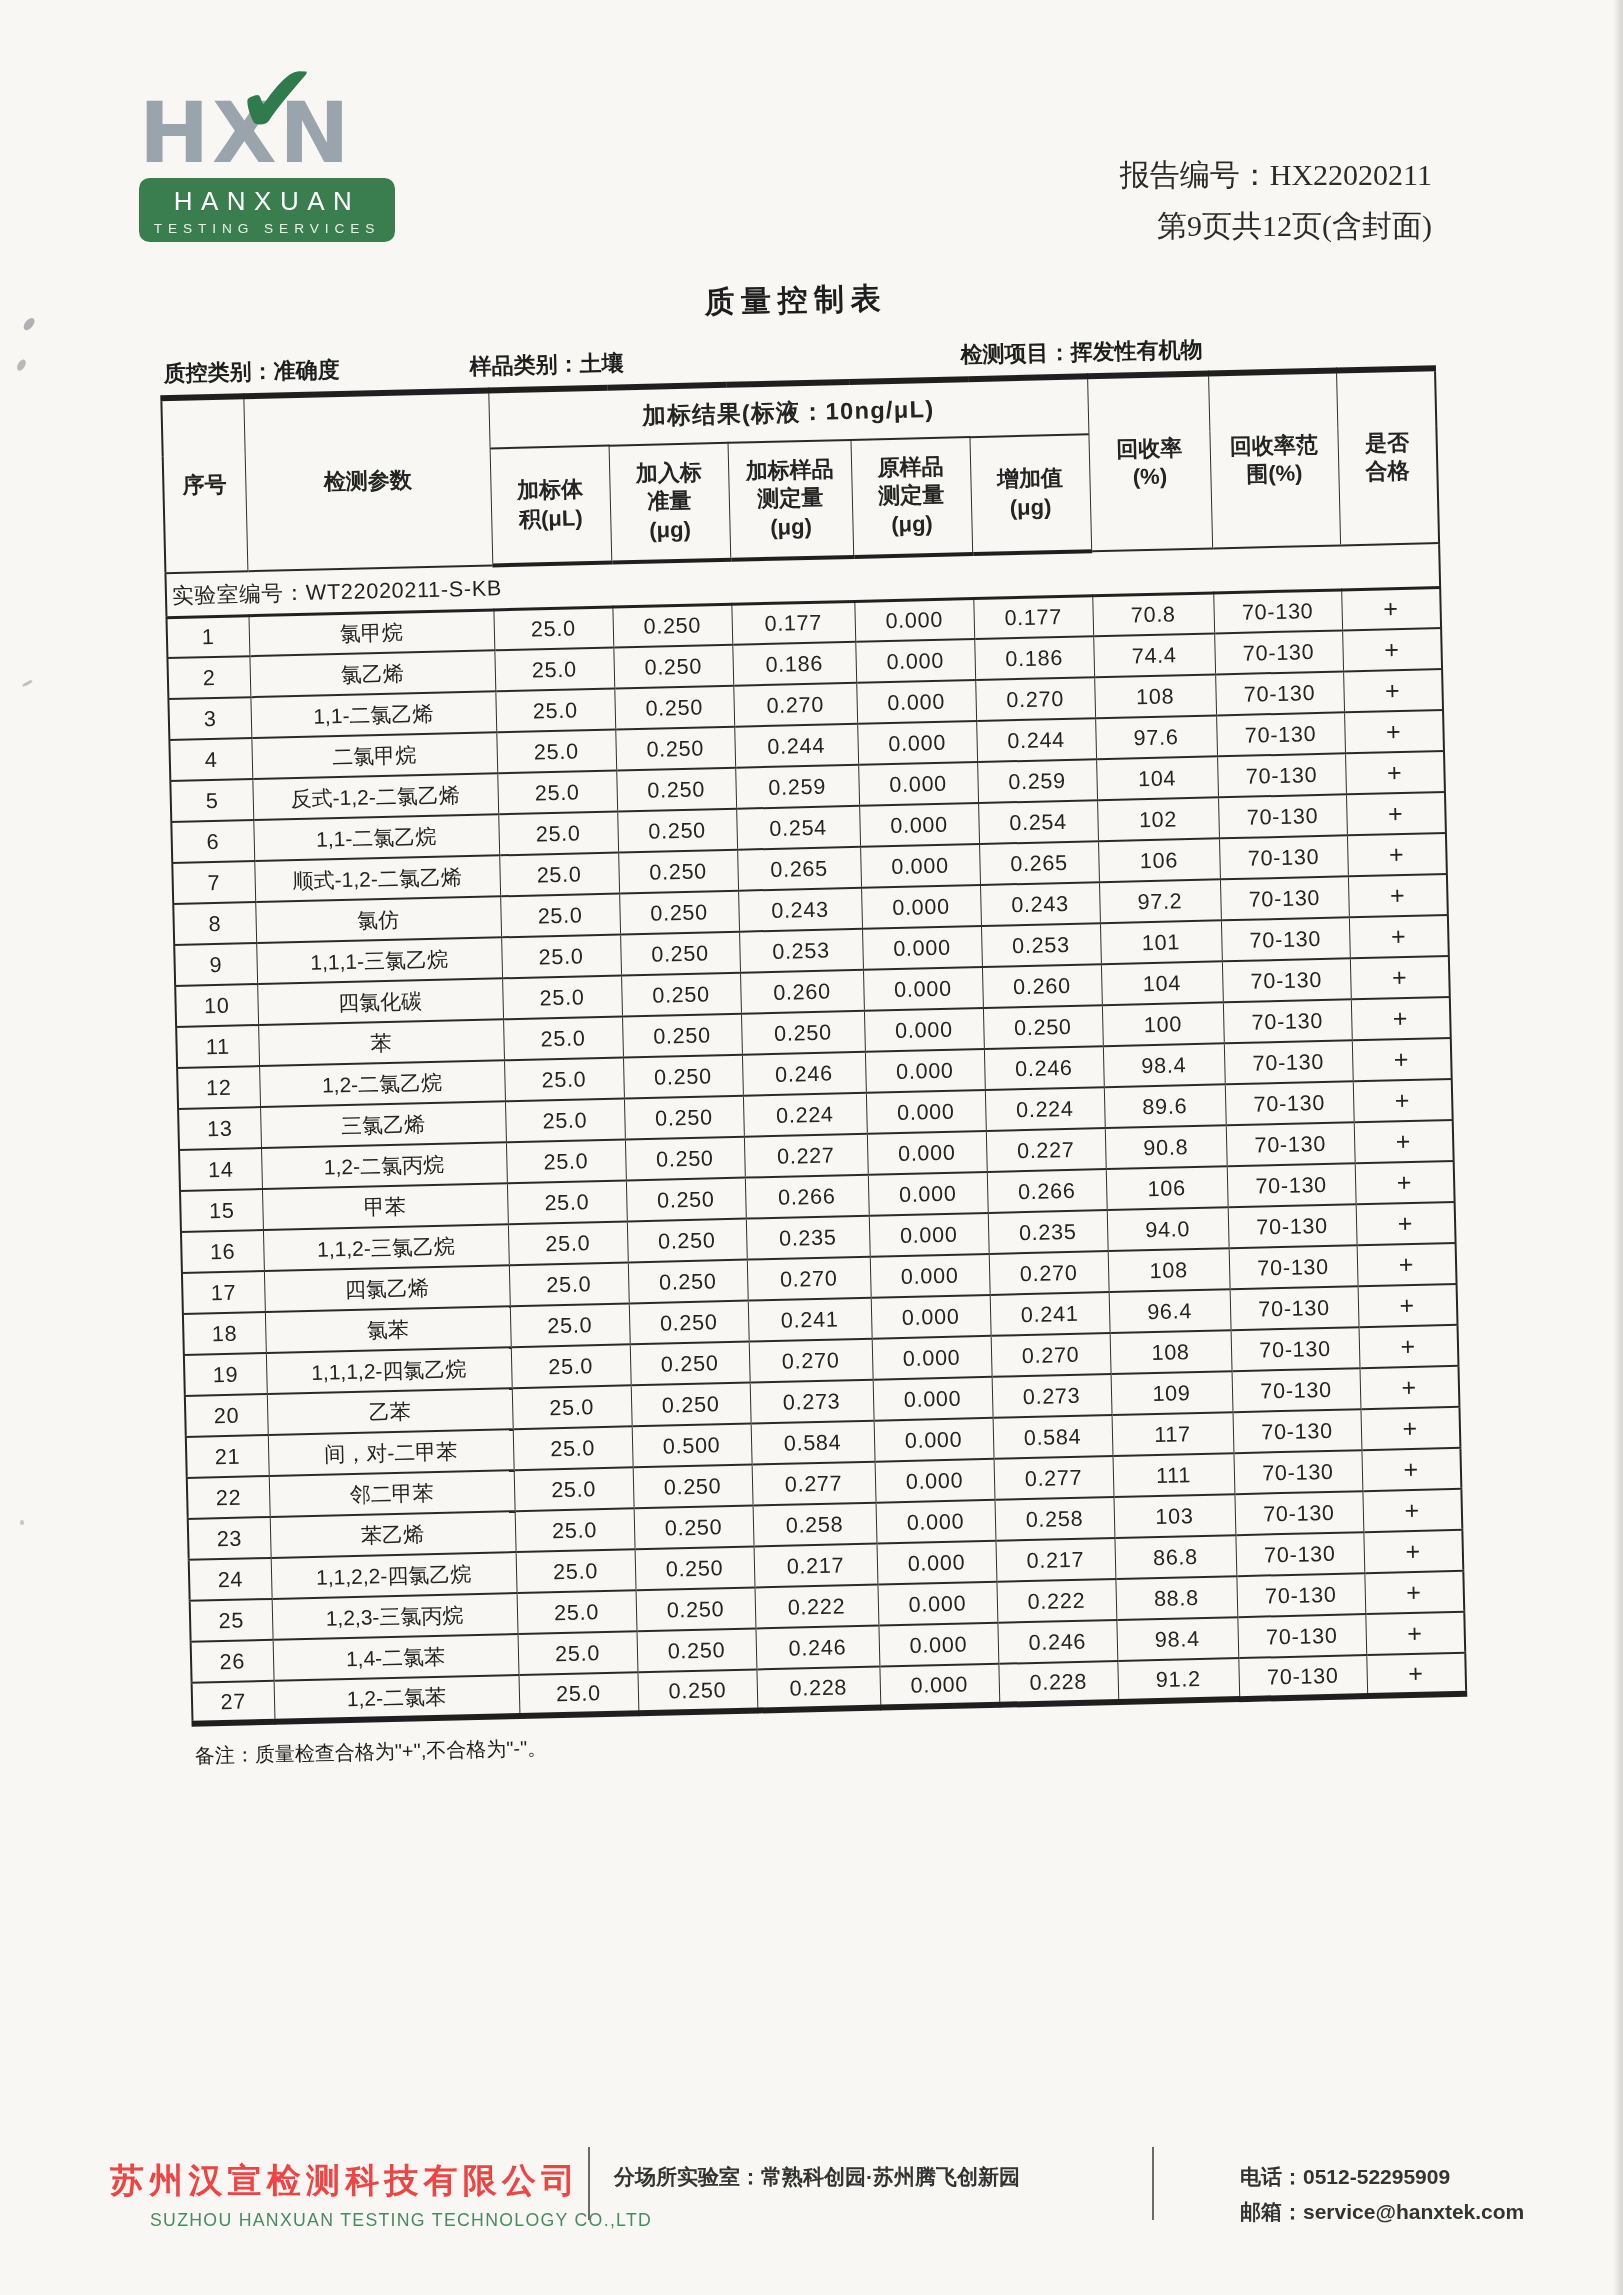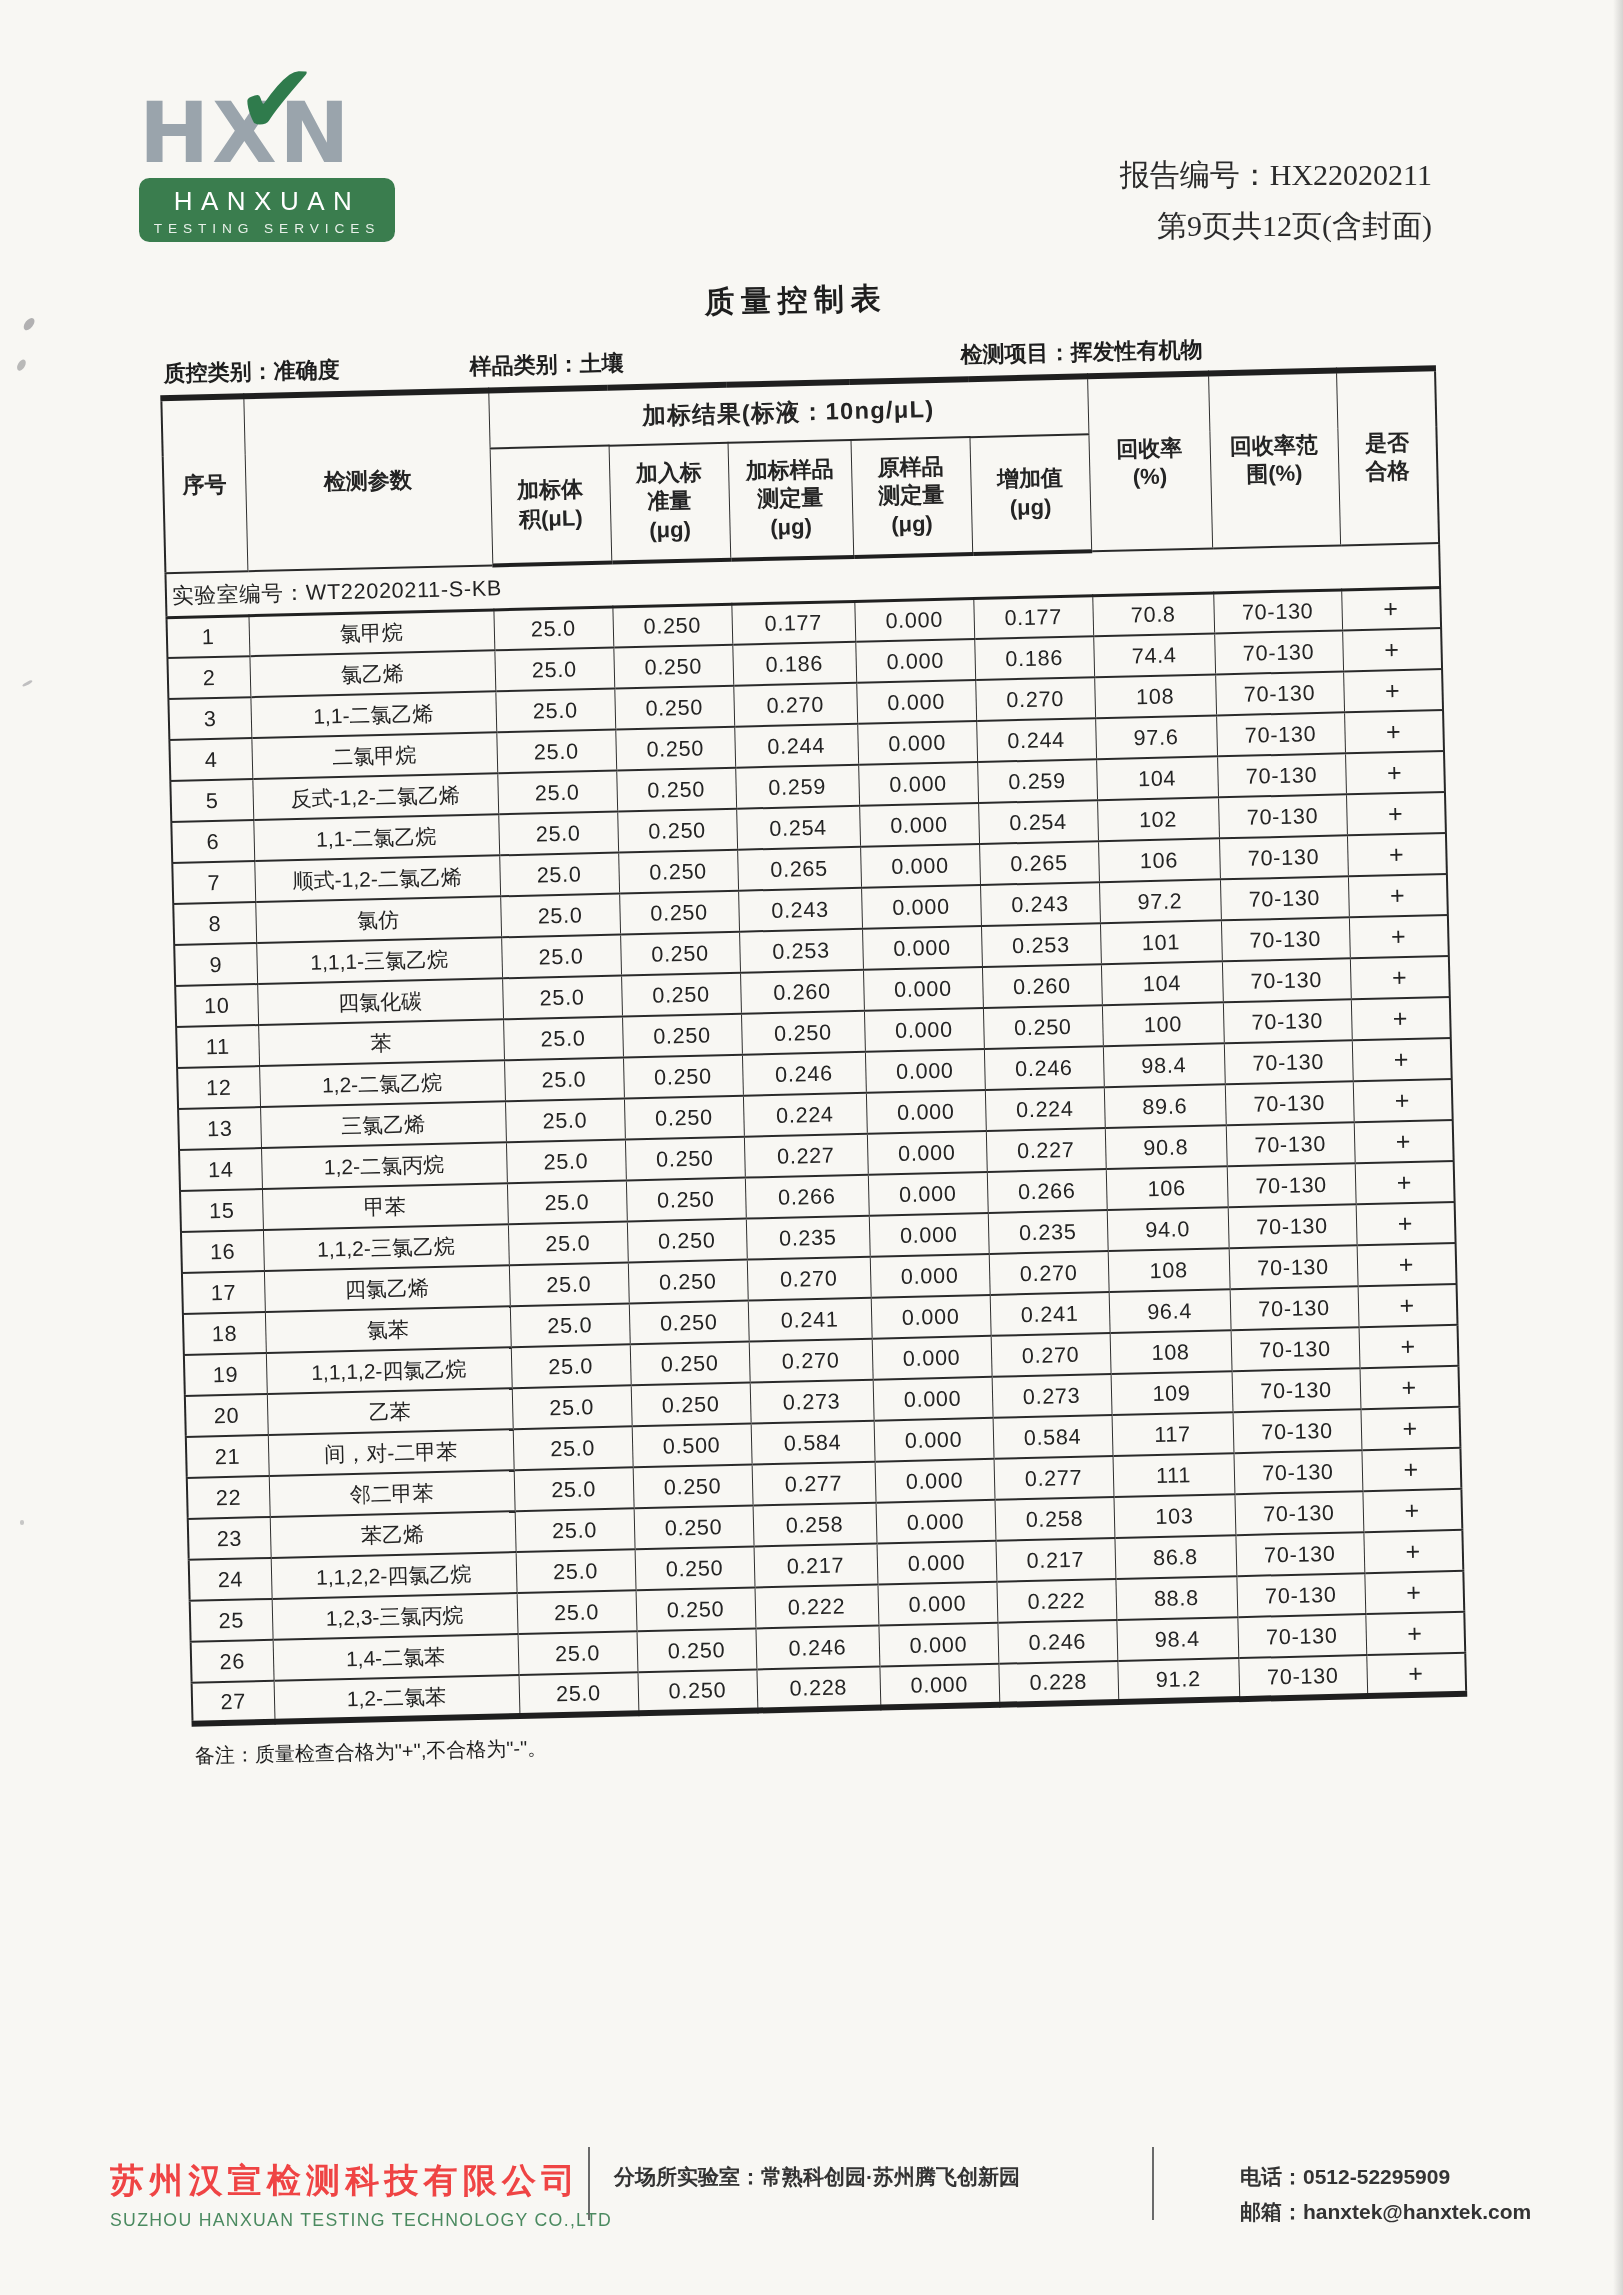--- a/index.html
+++ b/index.html
@@ -50,21 +50,21 @@
   tbody td{font-size:21.6px;letter-spacing:0.7px;}
   tbody td.param{font-size:21px;letter-spacing:0;white-space:nowrap;}
   tbody td.pass{font-size:25px;}
 
   .note{margin-top:15.7px;font-size:20px;color:#1f1f1f;padding-left:2.6px;}
 
   
   .footer{position:absolute;left:0;top:2147px;width:1623px;height:98px;}
   .f-left{position:absolute;left:110px;top:10.5px;}
   .f-cn{font-size:34px;font-weight:bold;color:#ef4444;letter-spacing:5.2px;}
-  .f-en{font-size:17.7px;color:#4b8a60;letter-spacing:1.3px;margin-top:6.5px;}
+  .f-en{font-size:17.7px;color:#4b8a60;letter-spacing:1.3px;margin-top:6.5px;margin-left:40px;}
   .f-div{position:absolute;top:0px;width:2px;height:73px;background:#6a6a6a;}
   .d1{left:588px;} .d2{left:1152px;}
   .f-mid{position:absolute;left:614px;top:11.8px;font-size:21px;font-weight:700;
     color:#333;line-height:35px;white-space:nowrap;}
   .f-right{position:absolute;left:1240px;top:11.8px;font-size:21px;font-weight:700;
     color:#333;line-height:35px;white-space:nowrap;}
 
   
   .edge-shadow{position:absolute;right:0;top:0;width:10.5px;height:100%;
     background:linear-gradient(to right,rgba(0,0,0,0),rgba(90,90,90,0.22));}
@@ -473,21 +473,21 @@
       <div class="f-cn">苏州汉宣检测科技有限公司</div>
       <div class="f-en">SUZHOU HANXUAN TESTING TECHNOLOGY CO.,LTD</div>
     </div>
     <div class="f-div d1"></div>
     <div class="f-mid">
       <div>分场所实验室：常熟科创园·苏州腾飞创新园</div>
     </div>
     <div class="f-div d2"></div>
     <div class="f-right">
       <div>电话：0512-52295909</div>
-      <div>邮箱：hanxtek@hanxtek.com</div>
+      <div>邮箱：service@hanxtek.com</div>
     </div>
   </div>
 
   <div class="speck sp1"></div>
   <div class="speck sp2"></div>
   <div class="speck sp3"></div>
   <div class="speck sp4"></div>
   <div class="edge-shadow"></div>
 </div>
 

